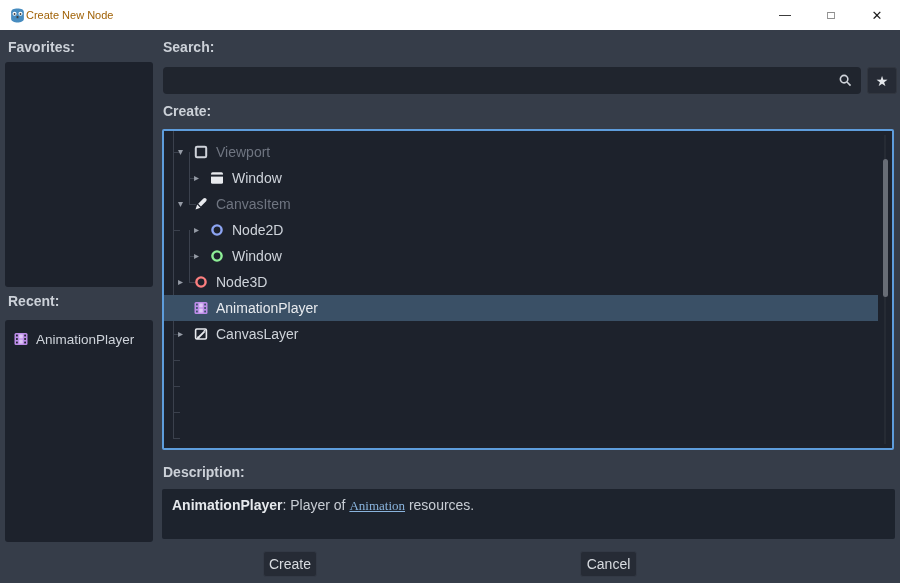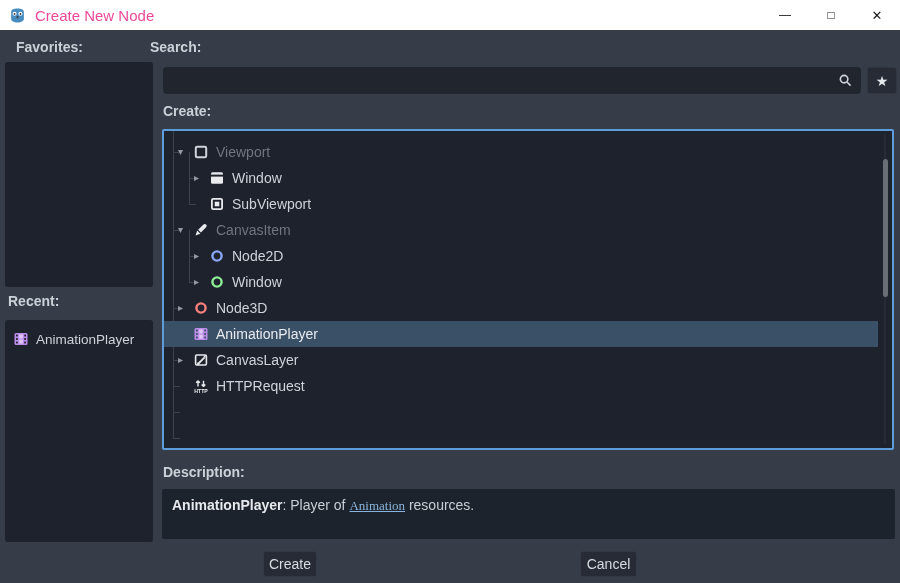--- a/index.html
+++ b/index.html
@@ -6,21 +6,21 @@
   body{
     width:900px;height:583px;position:relative;overflow:hidden;
     font-family:"Liberation Sans",sans-serif;
     background:#363d49;
     -webkit-font-smoothing:antialiased;
   }
   
   .titlebar{position:absolute;left:0;top:0;width:900px;height:30px;background:#ffffff;
     display:flex;align-items:center;}
   .titlebar .app-icon{width:17px;height:17px;margin-left:9px;flex:0 0 auto;}
-  .titlebar .title{margin-left:9px;font-size:15px;color:#ec4899;}
+  .titlebar .title{font-size:11px;color:#a16207;}
   .win-controls{position:absolute;right:0;top:0;height:30px;display:flex;}
   .win-btn{width:46px;height:30px;display:flex;align-items:center;justify-content:center;
     color:#1a1a1a;font-size:12px;cursor:default;}
   .win-btn.close{font-size:13px;}
   
   .sec-label{position:absolute;font-size:14px;font-weight:bold;color:#ccd1d8;}
   
   .panel{position:absolute;background:#1d222c;border-radius:3px;}
   #favorites-panel{left:5px;top:62px;width:148px;height:225px;}
   #recent-panel{left:5px;top:320px;width:148px;height:222px;}
@@ -80,21 +80,21 @@
     <rect x="7.1" y="8.4" width="1.8" height="2.2" rx="0.5" fill="#414042"></rect>
   </svg>
   <span class="title">Create New Node</span>
   <div class="win-controls">
     <div class="win-btn">—</div>
     <div class="win-btn">□</div>
     <div class="win-btn close">✕</div>
   </div>
 </div>
 
-<div class="sec-label" style="left:8px;top:39px;margin-left:8px;">Favorites:</div>
+<div class="sec-label" style="left:8px;top:39px;">Favorites:</div>
 <div class="panel" id="favorites-panel"></div>
 
 <div class="sec-label" style="left:8px;top:293px;">Recent:</div>
 <div class="panel" id="recent-panel">
   <div class="recent-row">
     <span class="ticon">
       <svg viewBox="0 0 16 16" width="16" height="16">
         <rect x="1.5" y="2" width="13" height="12" rx="1.5" fill="#bd8ce8"></rect>
         <rect x="3" y="3.6" width="1.8" height="1.8" fill="#1d222c"></rect>
           <rect x="3" y="7.1" width="1.8" height="1.8" fill="#1d222c"></rect>
@@ -103,21 +103,21 @@
           <rect x="11.2" y="7.1" width="1.8" height="1.8" fill="#1d222c"></rect>
           <rect x="11.2" y="10.6" width="1.8" height="1.8" fill="#1d222c"></rect>
         <rect x="6.2" y="3.4" width="3.6" height="4" fill="#ddc6f5"></rect>
           <rect x="6.2" y="8.6" width="3.6" height="4" fill="#ddc6f5"></rect>
       </svg>
     </span>
     <span>AnimationPlayer</span>
   </div>
 </div>
 
-<div class="sec-label" style="left:150px;top:39px;">Search:</div>
+<div class="sec-label" style="left:163px;top:39px;">Search:</div>
 <div id="search-field">
   <svg viewBox="0 0 16 16" width="15" height="15">
     <circle cx="6.5" cy="6.5" r="4" fill="none" stroke="#cfd3da" stroke-width="1.7"></circle>
     <line x1="9.6" y1="9.6" x2="13.4" y2="13.4" stroke="#cfd3da" stroke-width="1.7"></line>
   </svg>
 </div>
 <div id="fav-toggle">
   <span>★</span>
 </div>
 
@@ -156,30 +156,20 @@
       <span class="chev">▸</span>
       <span class="ticon">
         <svg viewBox="0 0 16 16" width="16" height="16">
           <rect x="2" y="2.3" width="12" height="11.4" rx="1.5" fill="#e8eaee"></rect>
           <rect x="2" y="4.6" width="12" height="2" fill="#1d222c"></rect>
         </svg>
       </span>
       <span>Window</span>
     </div>
 
-    <div class="trow d1">
-      <span class="chev"></span>
-      <span class="ticon">
-        <svg viewBox="0 0 16 16" width="16" height="16">
-          <rect x="2.9" y="2.9" width="10.2" height="10.2" rx="1.3" fill="none" stroke="#e8eaee" stroke-width="1.8"></rect>
-          <rect x="5.7" y="5.7" width="4.6" height="4.6" fill="#e8eaee"></rect>
-        </svg>
-      </span>
-      <span>SubViewport</span>
-    </div>
 
     <div class="trow abstract">
       <span class="chev">▾</span>
       <span class="ticon">
         <svg viewBox="0 0 16 16" width="16" height="16">
           <path d="M2.5 13.5 L4.2 8.6 L7.4 11.8 Z" fill="#e8eaee"></path>
           <path d="M5.2 7.8 L10.4 2.6 A1.9 1.9 0 0 1 13.1 5.3 L7.9 10.5 Z" fill="#e8eaee"></path>
         </svg>
       </span>
       <span>CanvasItem</span>
@@ -241,31 +231,20 @@
         <svg viewBox="0 0 16 16" width="16" height="16">
           <rect x="2.6" y="3" width="10.8" height="10" rx="1.2" fill="none" stroke="#e8eaee" stroke-width="1.6"></rect>
           <path d="M5 12 L11.6 5.4" stroke="#e8eaee" stroke-width="1.8"></path>
           <path d="M3.6 13.2 L4.6 10.2 L6.6 12.2 Z" fill="#e8eaee"></path>
           <path d="M10.4 4.2 L12.8 3.6 L12.2 6 Z" fill="#e8eaee"></path>
         </svg>
       </span>
       <span>CanvasLayer</span>
     </div>
 
-    <div class="trow">
-      <span class="chev"></span>
-      <span class="ticon">
-        <svg viewBox="0 0 16 16" width="16" height="16">
-          <path d="M5 8.5 V2.8 M5 2.8 L3.2 4.8 M5 2.8 L6.8 4.8" fill="none" stroke="#e8eaee" stroke-width="1.4"></path>
-          <path d="M10.5 2.8 V8.5 M10.5 8.5 L8.7 6.5 M10.5 8.5 L12.3 6.5" fill="none" stroke="#e8eaee" stroke-width="1.4"></path>
-          <text x="8" y="14.6" font-size="5.2" font-weight="bold" text-anchor="middle" fill="#e8eaee" font-family="'Liberation Sans',sans-serif">HTTP</text>
-        </svg>
-      </span>
-      <span>HTTPRequest</span>
-    </div>
   </div>
 
   <div id="tree-scrollbar">
     <div id="tree-scroll-track"></div>
     <div id="tree-scroll-thumb"></div>
   </div>
 </div>
 
 <div class="sec-label" style="left:163px;top:464px;">Description:</div>
 <div id="desc-panel">

